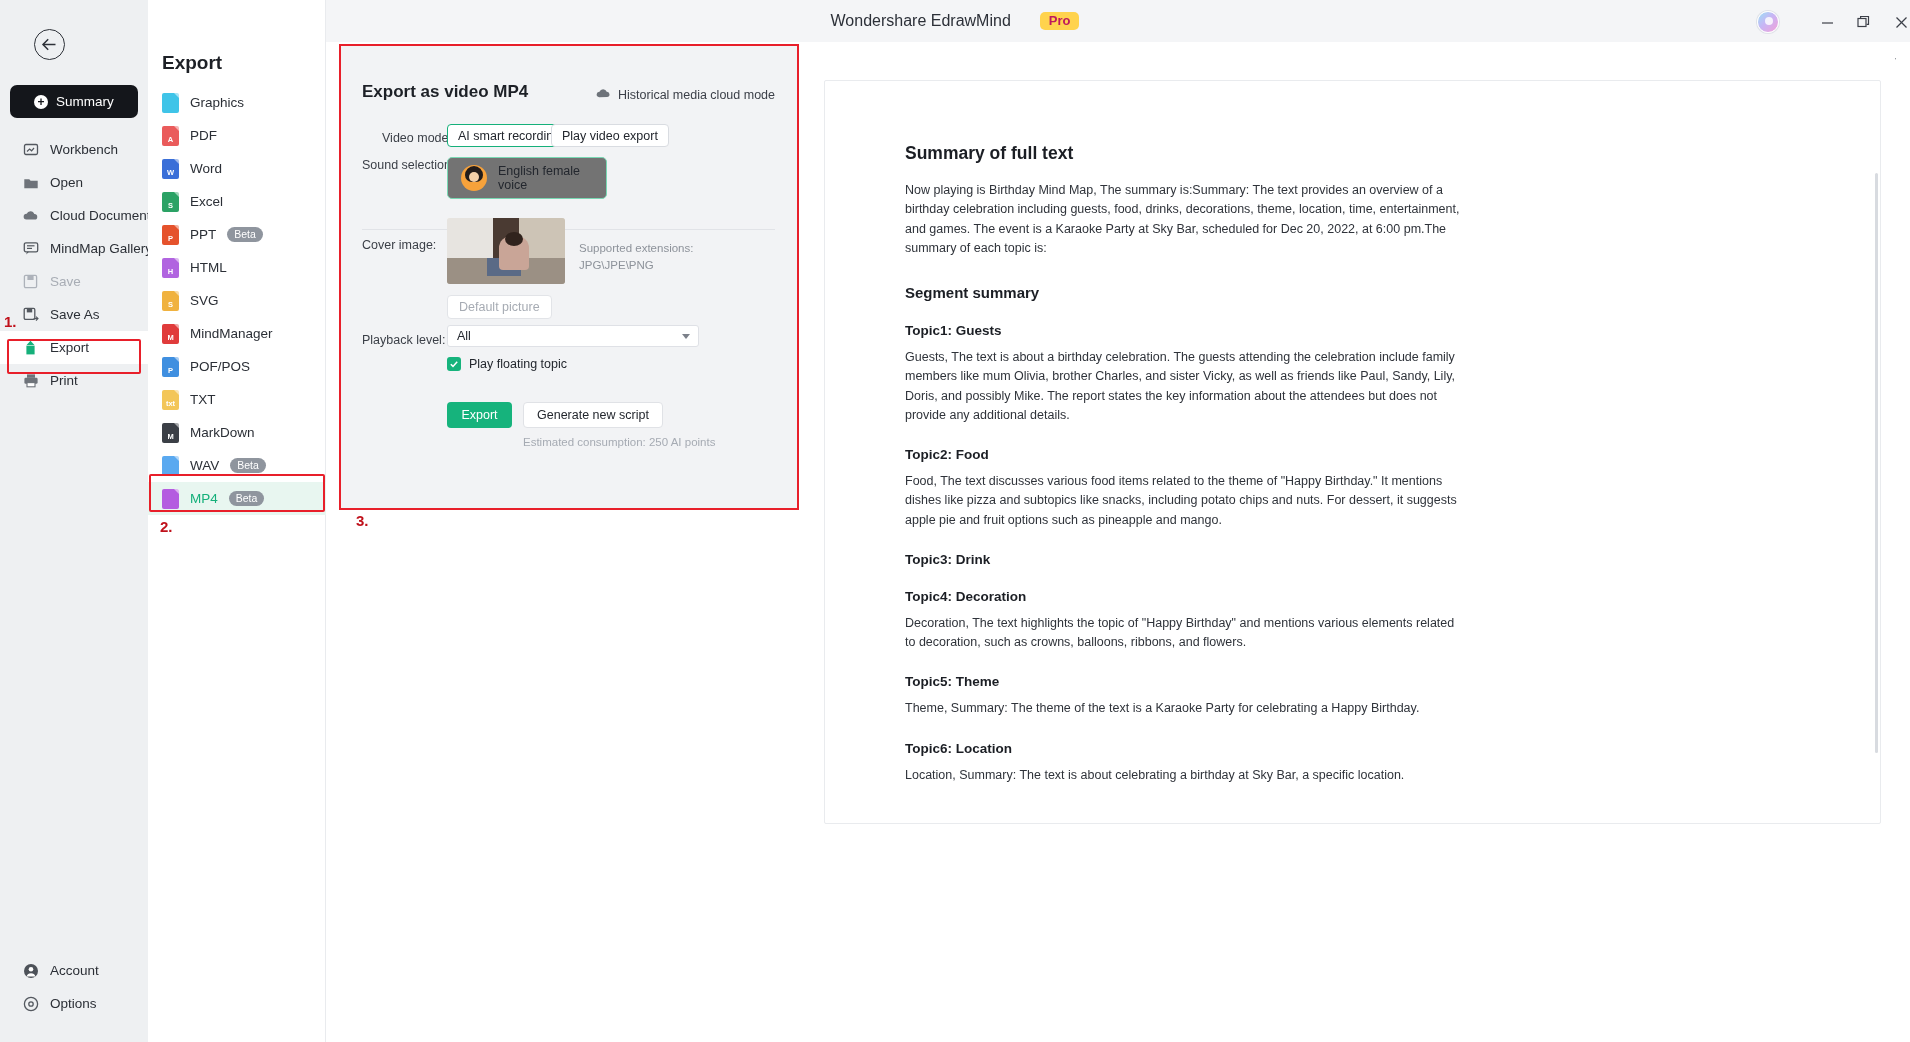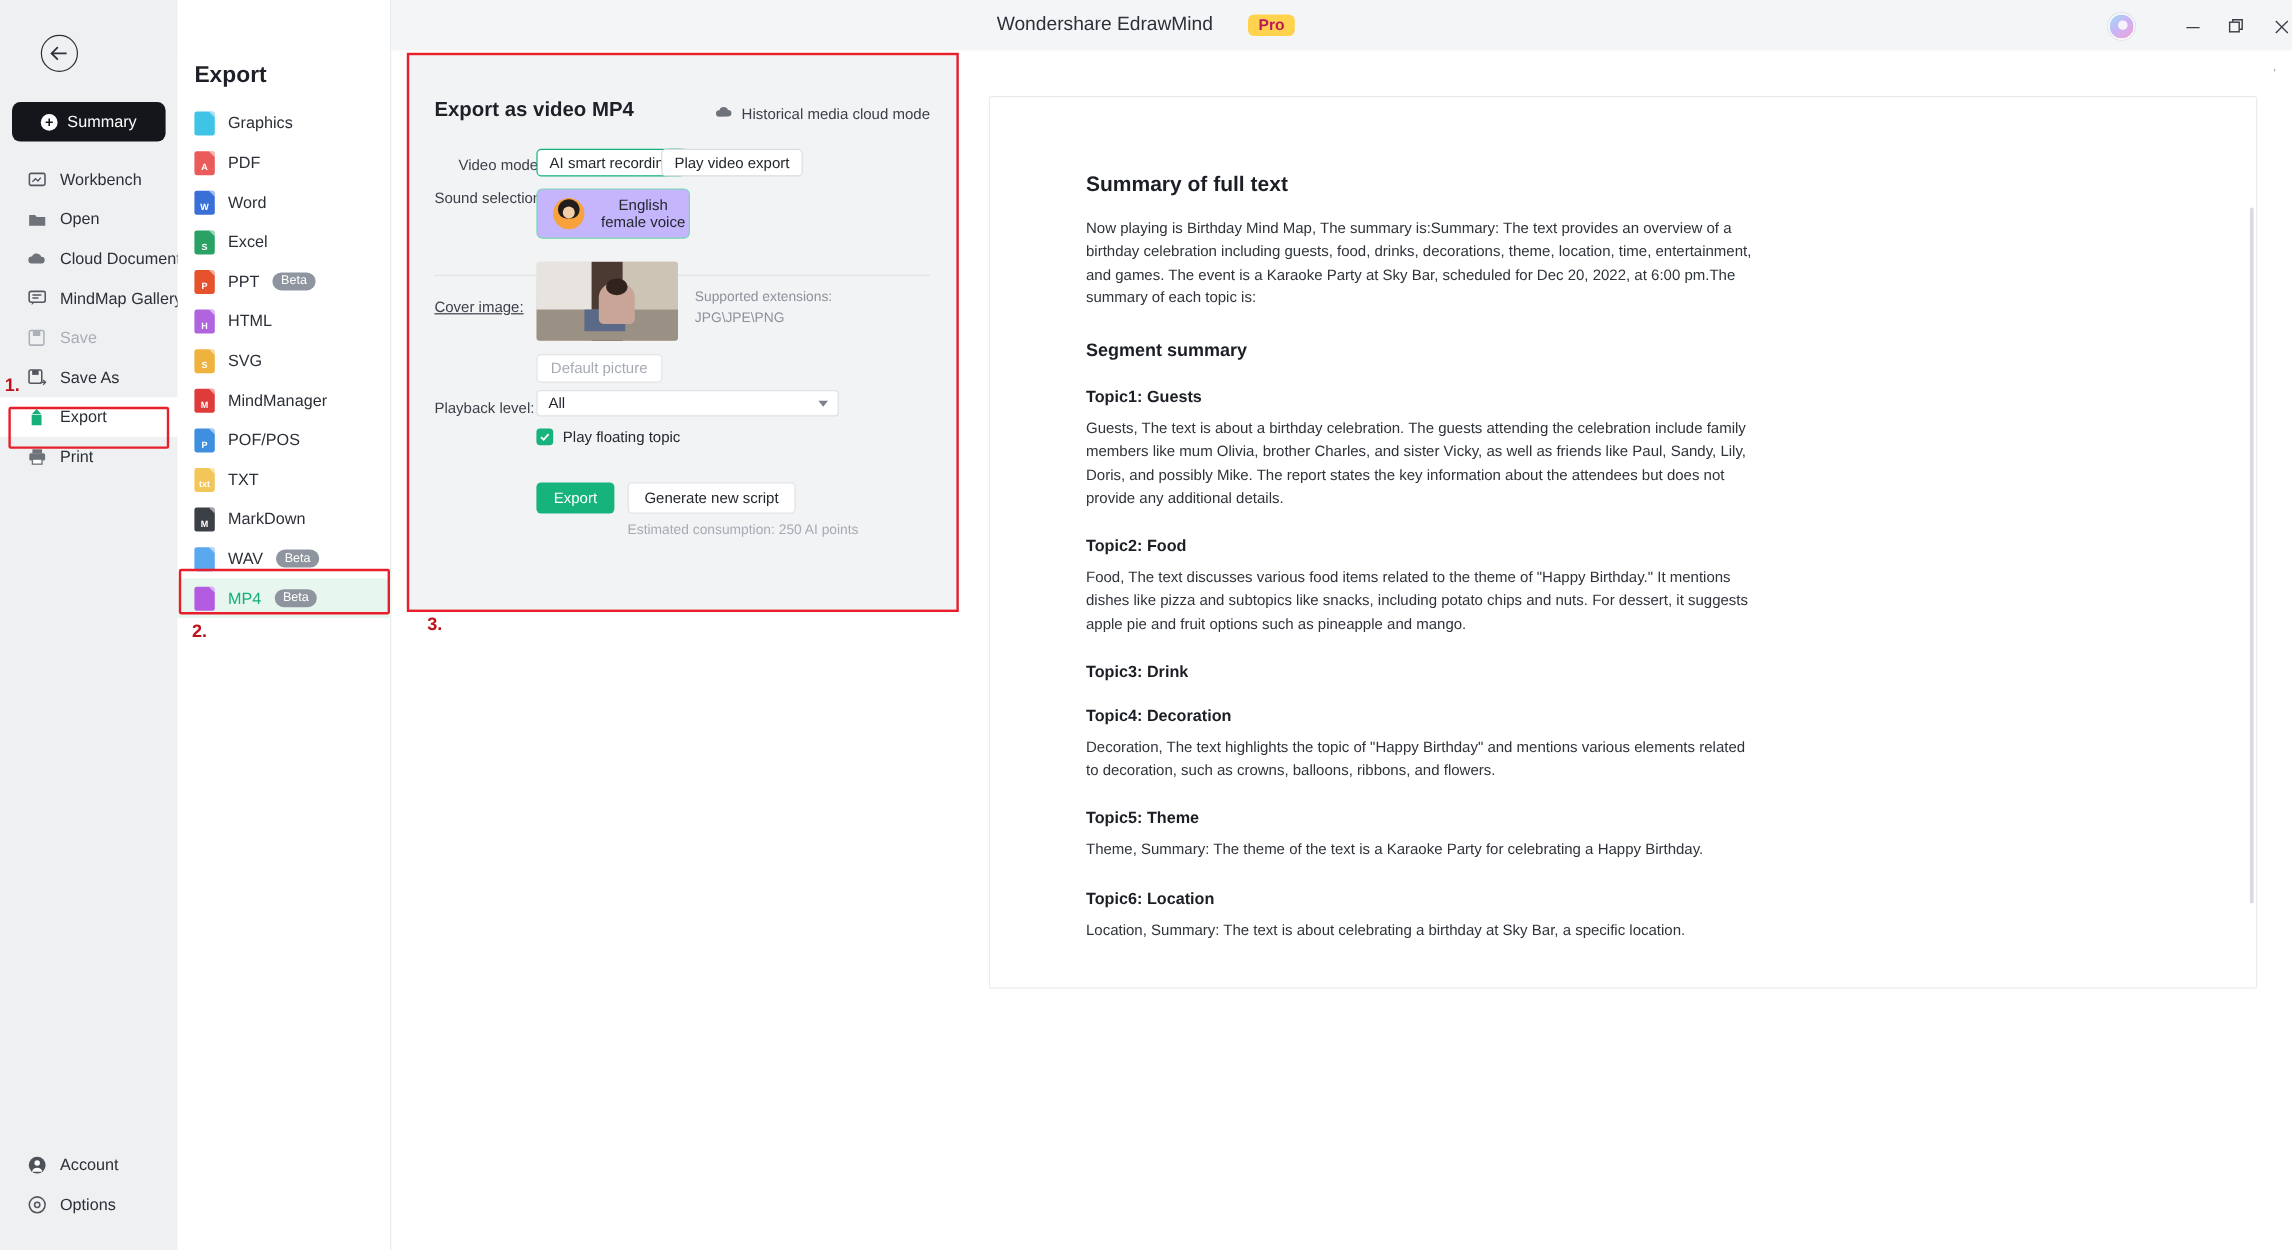--- a/index.html
+++ b/index.html
@@ -177,21 +177,21 @@
     position: absolute; right: 22px; top: 41px;
     display: flex; align-items: center; gap: 7px;
     font-size: 12.5px; color: #3c4049;
   }
   .row-label {
     position: absolute; left: 21px;
     font-size: 12.5px; color: #3b3f47;
   }
   #lbl-videomode { top: 85px; margin-left: 20px; }
   #lbl-sound { top: 112px; }
-  #lbl-cover { top: 203px; text-decoration: underline; }
+  #lbl-cover { top: 192px; }
   #lbl-playback { top: 287px; }
 
   .mode-ai {
     position: absolute; left: 106px; top: 78px;
     height: 23px; padding: 0 10px;
     background: #ffffff; border: 1.4px solid #15b07a; border-radius: 4px;
     display: flex; align-items: center;
     font-size: 12.5px; color: #23272e;
   }
   .mode-ai .corner {
@@ -206,24 +206,24 @@
   }
   .mode-play {
     position: absolute; left: 210px; top: 78px;
     height: 23px; padding: 0 10px;
     background: #ffffff; border: 1.1px solid #d9dce1; border-radius: 4px;
     display: flex; align-items: center;
     font-size: 12.5px; color: #23272e;
   }
   .voice-box {
     position: absolute; left: 106px; top: 111px;
-    width: 128px; height: 42px;
-    background: #c4b5fd; border: 1.2px solid #78d8b3; border-radius: 5px;
+    width: 160px; height: 42px;
+    background: #737373; border: 1.2px solid #78d8b3; border-radius: 5px;
     display: flex; align-items: center; gap: 11px; padding-left: 13px;
-    font-size: 12.5px; color: #23272e; text-align: center;
+    font-size: 12.5px; color: #23272e;
   }
   .voice-av {
     width: 26px; height: 26px; border-radius: 50%;
     background: #f7a23b; position: relative; overflow: hidden; flex:0 0 auto;
   }
   .voice-av::before {
     content:""; position:absolute; left:4px; top:1px;
     width:18px; height:16px; border-radius: 9px 9px 7px 7px;
     background:#221c1a;
   }

